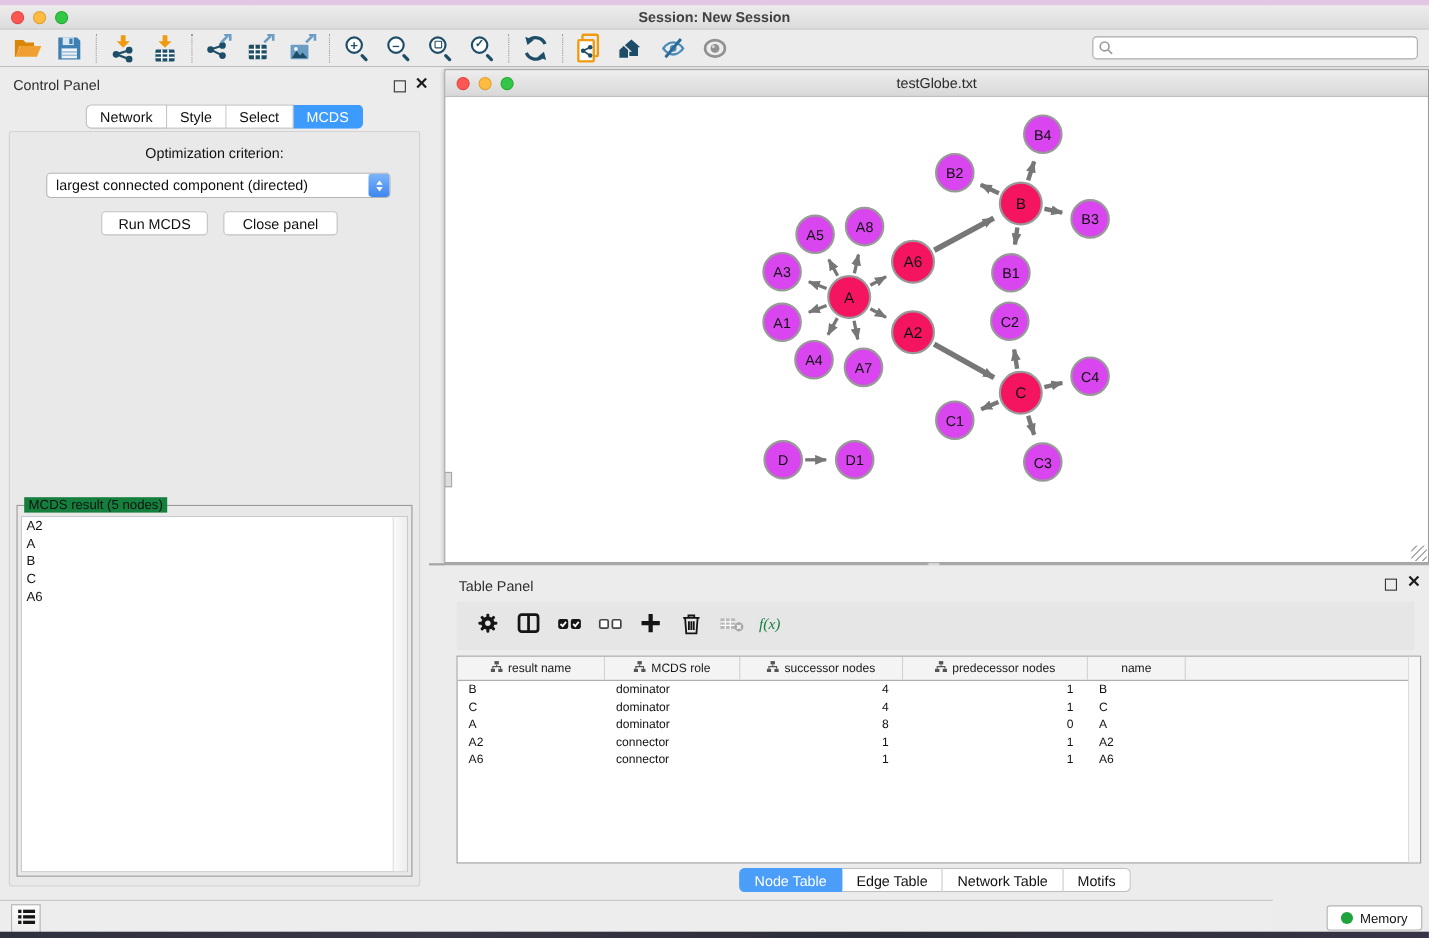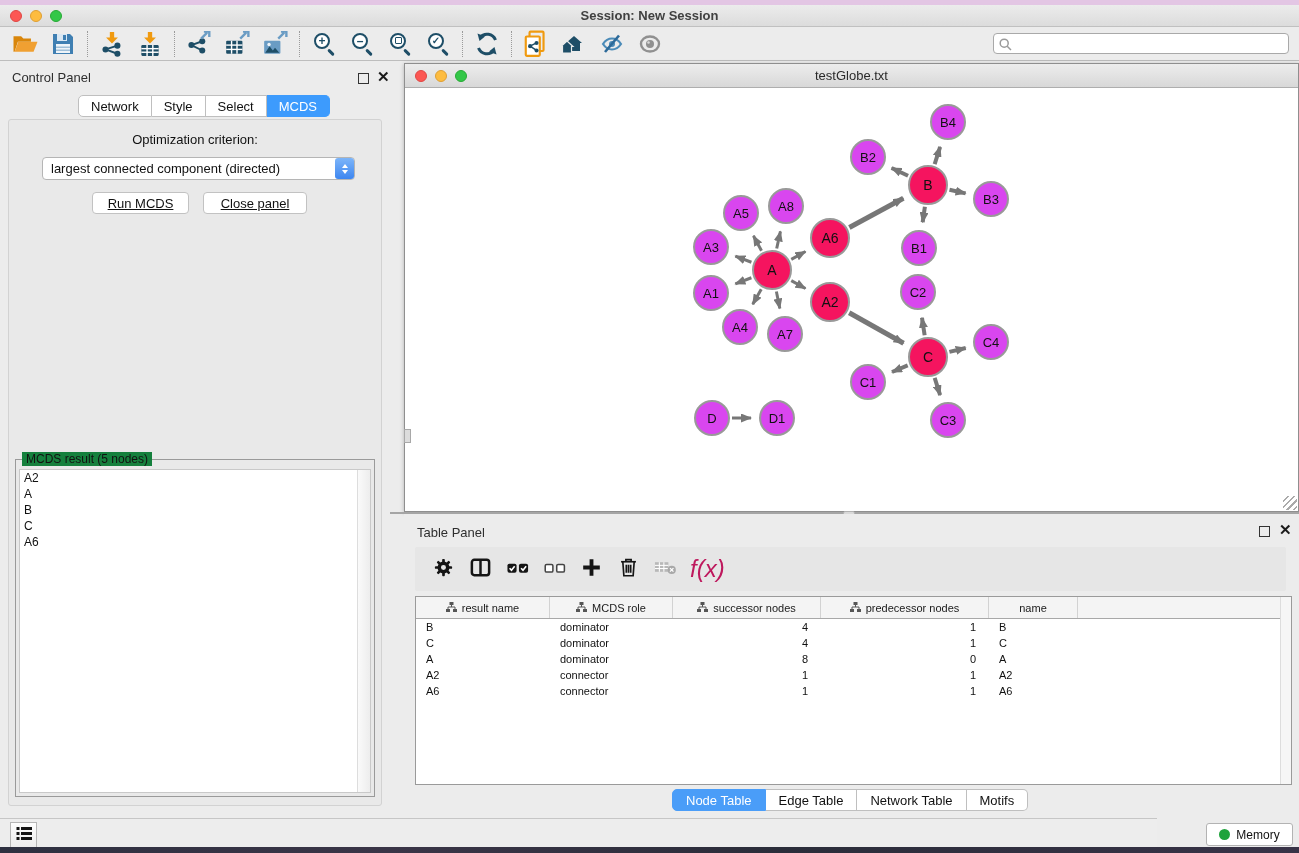--- a/index.html
+++ b/index.html
@@ -66,21 +66,21 @@
   #criterion-select .val { flex:1; padding-left:8px; white-space:nowrap; overflow:hidden; }
   #criterion-select .stepper { width:19px; height:21px; border-radius:3px;
     background:linear-gradient(#7db5f9,#3d86f0); margin-right:0px;
     display:flex; flex-direction:column; align-items:center; justify-content:center; gap:2px; }
   .tri-up { width:0; height:0; border-left:3.5px solid transparent; border-right:3.5px solid transparent;
     border-bottom:4.5px solid #fff; }
   .tri-down { width:0; height:0; border-left:3.5px solid transparent; border-right:3.5px solid transparent;
     border-top:4.5px solid #fff; }
   .cp-btn { position:absolute; top:72px; height:22px; background:#fff;
     border:1px solid #c2c2c2; border-radius:4px; font-size:13px; color:#111;
-    display:flex; align-items:center; justify-content:center;text-decoration:underline; }
+    display:flex; align-items:center; justify-content:center; }
   #run-btn { left:83px; width:97px; }
   #closepanel-btn { left:194px; width:104px; }
   #mcds-group { position:absolute; left:6px; top:339px; width:360px; height:338px;
     border:1px solid #9a9a9a; }
   #mcds-legend { position:absolute; left:6px; top:-8px; background:#15803d;
     padding:0 4px; font-size:12px; color:#111; }
   #mcds-list { position:absolute; left:3px; top:9px; right:3px; bottom:3px;
     background:#fff; border:1px solid #c9c9c9; font-size:12px; color:#111; }
   #mcds-scroll { position:absolute; right:0; top:0; bottom:0; width:13px;
     background:linear-gradient(90deg,#fafafa,#ededed); border-left:1px solid #ddd; }
@@ -110,22 +110,22 @@
   #h-handle { left:843px; top:511px; width:12px; height:8px; background:#d9d9d9;
     border:1px solid #b2b2b2; border-radius:2px; }
 
   
   #table-panel { left:404px; top:514px; width:895px; height:304px; background:#ececec; }
   #tp-title { position:absolute; left:13px; top:11px; font-size:13px; color:#2e2e2e; }
   #tp-float { left:855px; top:12px; } #tp-close { left:875px; top:8px; }
   #tp-toolbar { position:absolute; left:11px; top:33px; width:871px; height:44px;
     background:#e6e6e6; border-radius:2px; display:flex; align-items:center; }
   .tp-btn { width:37px; height:36px; display:flex; align-items:center; justify-content:center; }
-  #fx-label { font-family:Liberation Sans, sans-serif; font-style:italic;
-    font-size:24px; color:#be185d; margin-left:6px; }
+  #fx-label { font-family:Liberation Serif, serif; font-style:italic;
+    font-size:14px; color:#15803d; margin-left:6px; }
   #tp-table { position:absolute; left:11px; top:82px; width:877px; height:189px;
     background:#fff; border:1px solid #9a9a9a; overflow:hidden; }
   #tp-header { display:flex; height:22px; background:#f4f4f4; border-bottom:1px solid #a8a8a8; }
   .th { display:flex; align-items:center; justify-content:center; gap:5px;
     font-size:11px; color:#1a1a1a; border-right:1px solid #d2d2d2; height:100%; }
   .th:last-child { border-right:1px solid #d2d2d2; }
   .tr { display:flex; height:16px; align-items:center; }
   .td { font-size:11px; color:#111; height:100%; display:flex; align-items:center; }
   #tp-scroll { position:absolute; right:0; top:0; bottom:0; width:11px;
     background:#f6f6f6; border-left:1px solid #ddd; }

